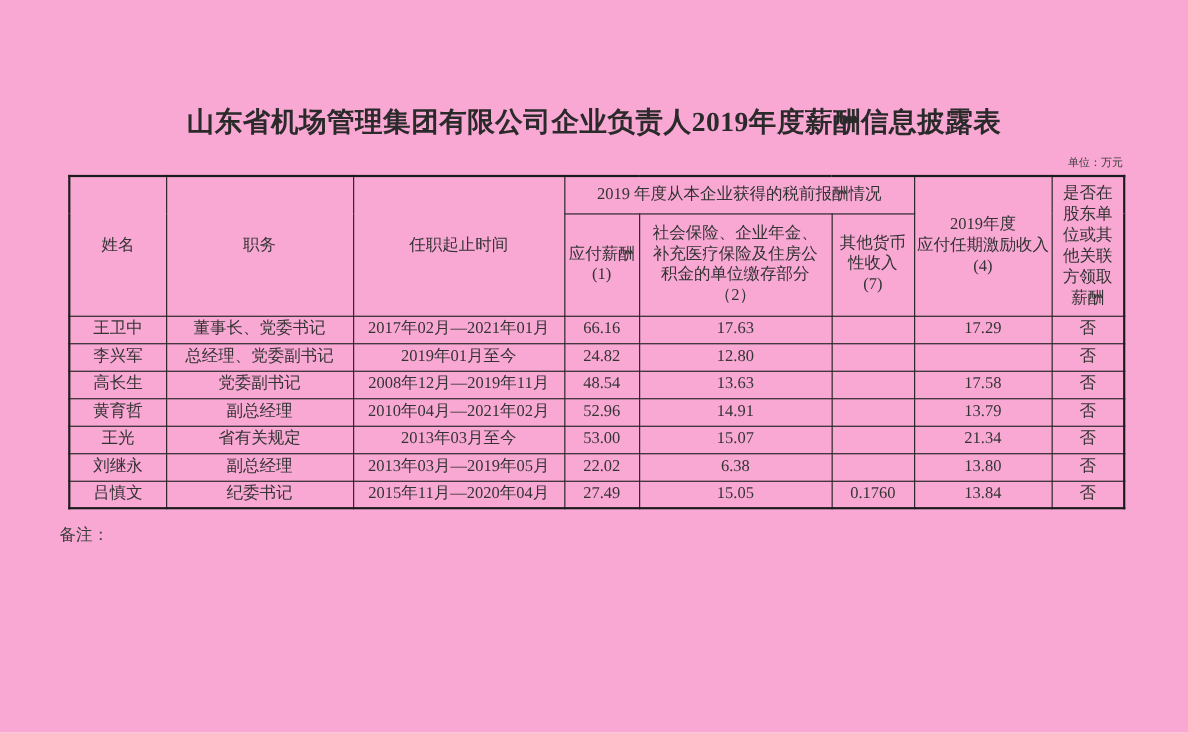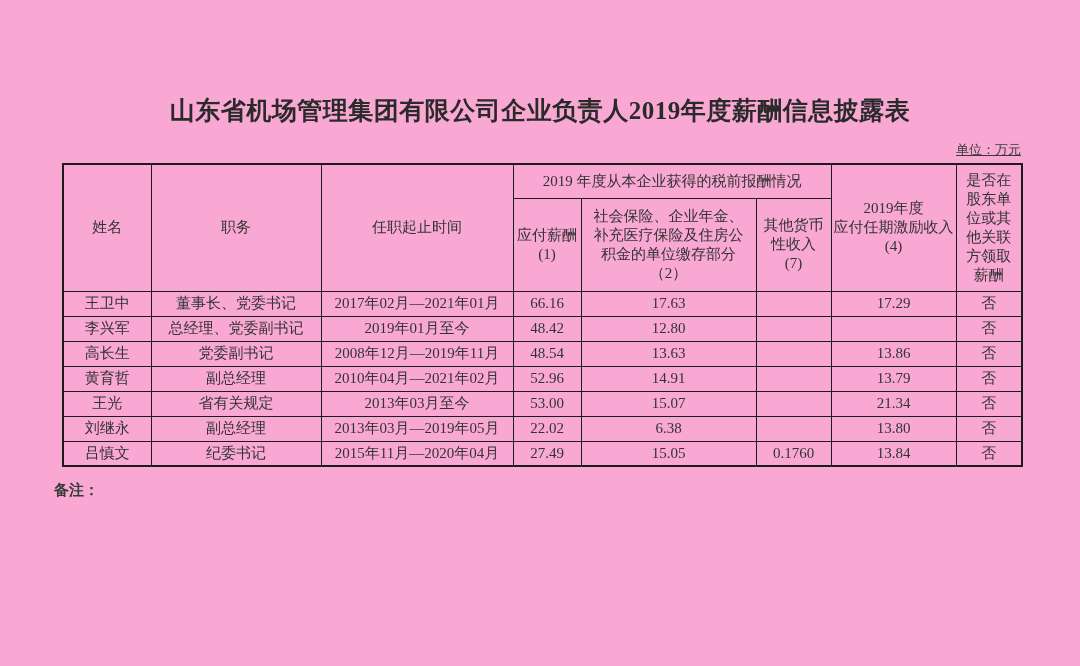--- a/index.html
+++ b/index.html
@@ -23,23 +23,22 @@
     text-align: center;
     font-size: 25px;
     font-weight: bold;
     color: #2a2a2a;
     letter-spacing: 0.5px;
   }
   .unit-label {
     width: 959px;
     margin: 14px auto 4px 62px;
     text-align: right;
-    font-size: 13px;
+    font-size: 10px;
     color: #3a3a3a;
-    text-decoration: underline;
   }
   table.salary-table {
     margin-left: 62px;
     width: 959px;
     border-collapse: collapse;
     table-layout: fixed;
     border: 2px solid #1c1c1c;
   }
   table.salary-table th,
   table.salary-table td {
@@ -57,21 +56,21 @@
   tr.hdr-row-b { height: 93px; }
   tr.data-row  { height: 25px; }
   .pre-line { white-space: pre-line; }
   .notes {
     margin: 14px 0 0 54px;
     width: 980px;
     font-size: 15px;
     color: #3a3a3a;
   }
   .notes .notes-label {
-    font-weight: bold;
+    font-weight: normal;
     margin-bottom: 8px;
   }
   .notes .note-item {
     margin-bottom: 11px;
     letter-spacing: 0.2px;
   }
 </style>
 </head>
 <body>
 
@@ -127,34 +126,34 @@
         <td>66.16</td>
         <td>17.63</td>
         <td></td>
         <td>17.29</td>
         <td>否</td>
       </tr>
       <tr class="data-row">
         <td>李兴军</td>
         <td>总经理、党委副书记</td>
         <td>2019年01月至今</td>
-        <td>48.42</td>
+        <td>24.82</td>
         <td>12.80</td>
         <td></td>
         <td></td>
         <td>否</td>
       </tr>
       <tr class="data-row">
         <td>高长生</td>
         <td>党委副书记</td>
         <td>2008年12月—2019年11月</td>
         <td>48.54</td>
         <td>13.63</td>
         <td></td>
-        <td>13.86</td>
+        <td>17.58</td>
         <td>否</td>
       </tr>
       <tr class="data-row">
         <td>黄育哲</td>
         <td>副总经理</td>
         <td>2010年04月—2021年02月</td>
         <td>52.96</td>
         <td>14.91</td>
         <td></td>
         <td>13.79</td>

